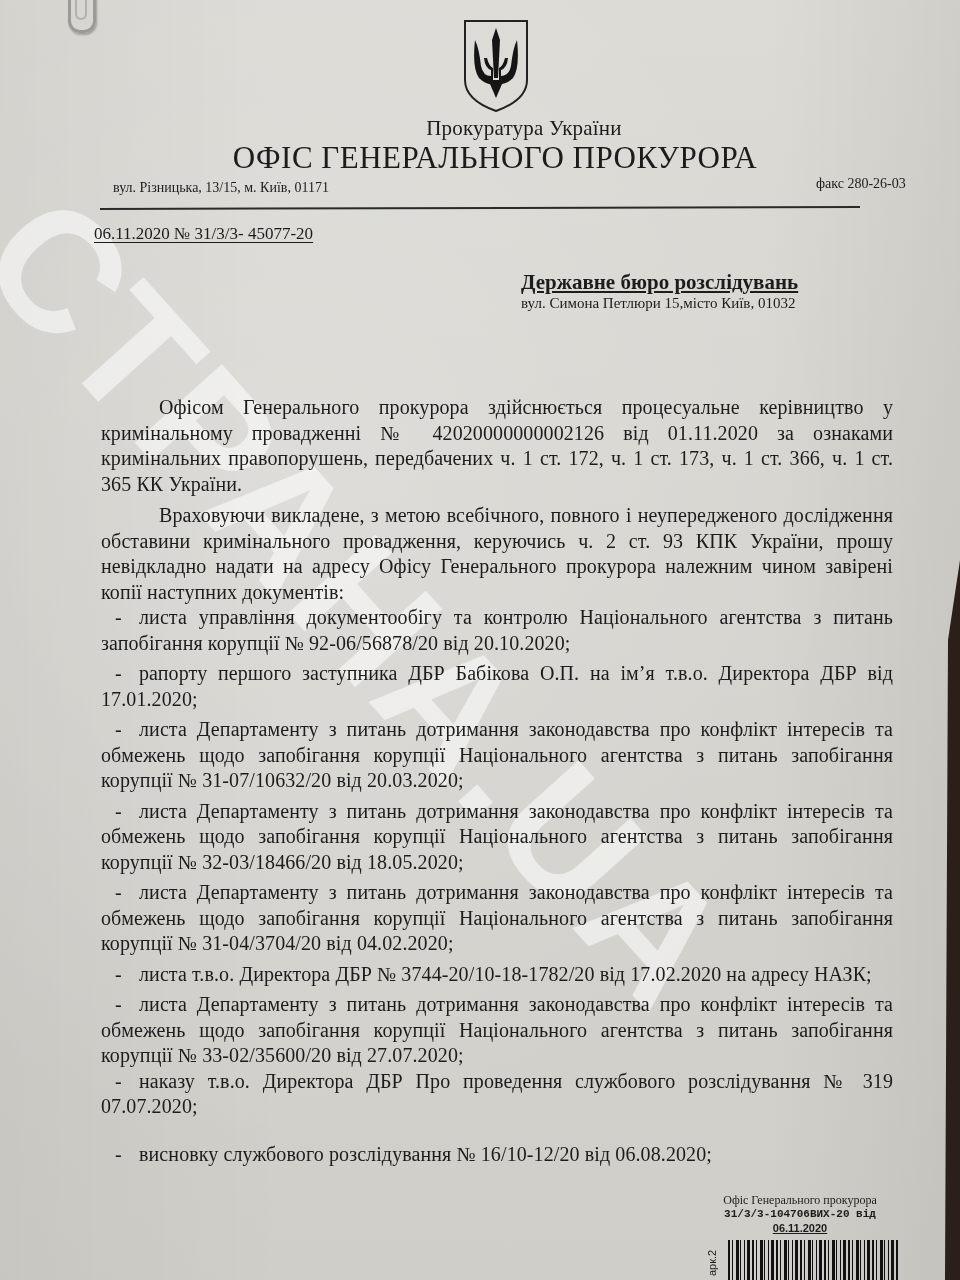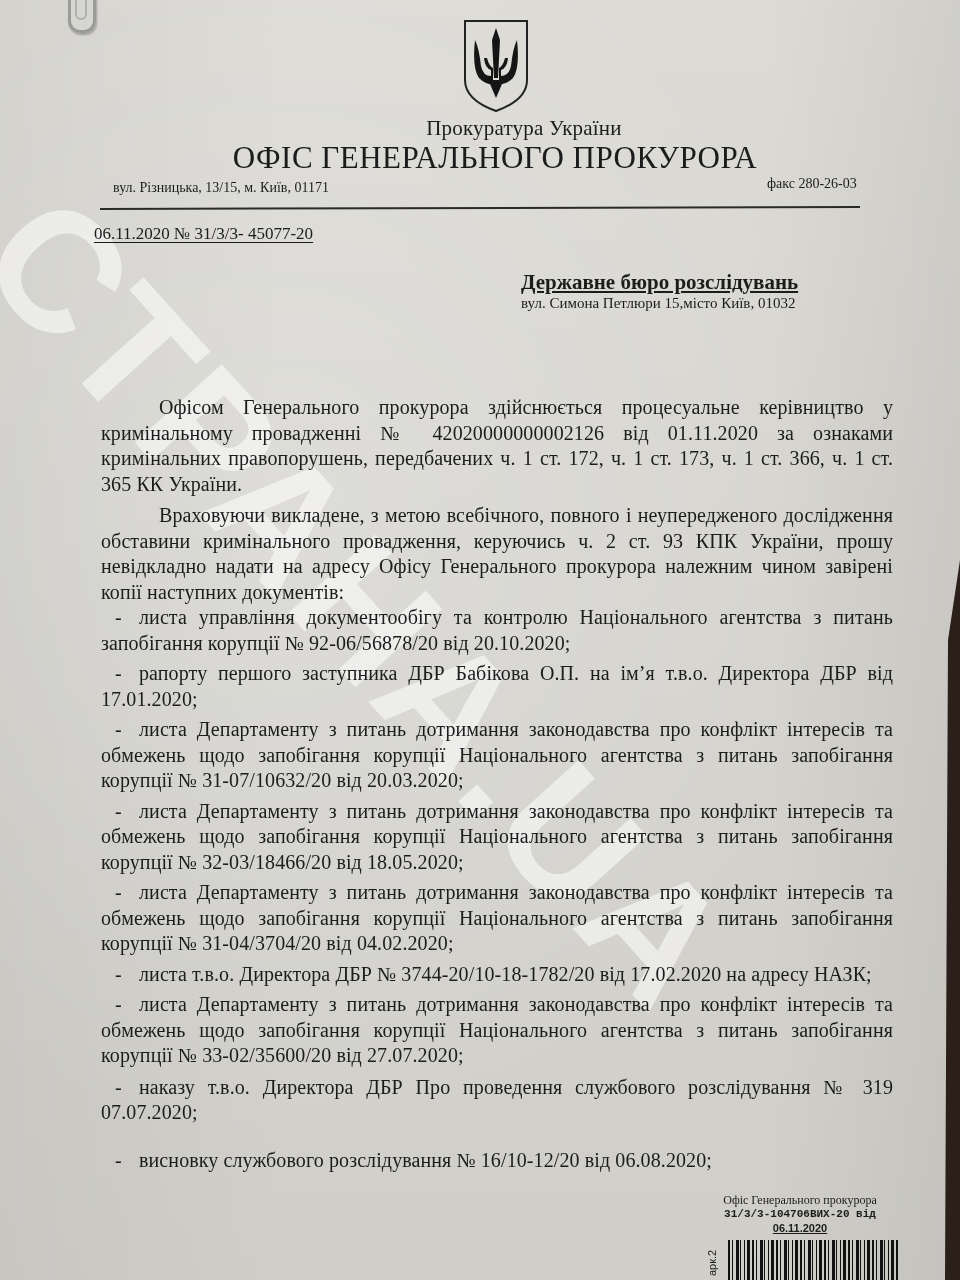--- a/index.html
+++ b/index.html
@@ -34,21 +34,21 @@
     .emblem { position: absolute; left: 461px; top: 18px; width: 70px; height: 95px; }
     .header-org {
       position: absolute; left: 0; width: 960px; top: 116px; text-align: center;
       font-size: 21px; letter-spacing: 0.2px; padding-left: 16px; box-sizing: border-box; margin-left: 36px;
     }
     .header-title {
       position: absolute; left: 0; width: 960px; top: 140px; text-align: center;
       font-size: 31px; letter-spacing: 0.5px; padding-left: 30px; box-sizing: border-box;
     }
     .header-addr { position: absolute; left: 113px; top: 180px; font-size: 14px; }
-    .header-fax { position: absolute; left: 767px; top: 176px; font-size: 14px; }
+    .header-fax { position: absolute; left: 816px; top: 176px; font-size: 14px; }
     .rule { position: absolute; left: 100px; top: 207px; width: 760px; height: 2px; background: #2a2a2a; transform: rotate(-0.15deg); }
     .doc-number {
       position: absolute; left: 94px; top: 224px; font-size: 17px;
       text-decoration: underline; text-underline-offset: 3px;
     }
     .recipient-name { position: absolute; left: 521px; top: 270px; font-size: 21px; font-weight: bold; text-decoration: underline; }
     .recipient-addr { position: absolute; left: 521px; top: 295px; font-size: 15px; }
 
     .body-text {
       position: absolute; left: 101px; width: 792px; font-size: 20px; line-height: 25.5px;
@@ -117,21 +117,21 @@
   <p class="para">Офісом Генерального прокурора здійснюється процесуальне керівництво у кримінальному провадженні № 42020000000002126 від 01.11.2020 за ознаками кримінальних правопорушень, передбачених ч. 1 ст. 172, ч. 1 ст. 173, ч. 1 ст. 366, ч. 1 ст. 365 КК України.</p>
   <p class="para" style="margin-top:6px;">Враховуючи викладене, з метою всебічного, повного і неупередженого дослідження обставини кримінального провадження, керуючись ч. 2 ст. 93 КПК України, прошу невідкладно надати на адресу Офісу Генерального прокурора належним чином завірені копії наступних документів:</p>
   <div>
     <p class="item" style=""><span class="dash">-</span><span>листа управління документообігу та контролю Національного агентства з питань запобігання корупції № 92-06/56878/20 від 20.10.2020;</span></p>
     <p class="item" style="margin-top:5px;"><span class="dash">-</span><span>рапорту першого заступника ДБР Бабікова О.П. на ім’я т.в.о. Директора ДБР від 17.01.2020;</span></p>
     <p class="item" style="margin-top:5px;"><span class="dash">-</span><span>листа Департаменту з питань дотримання законодавства про конфлікт інтересів та обмежень щодо запобігання корупції Національного агентства з питань запобігання корупції № 31-07/10632/20 від 20.03.2020;</span></p>
     <p class="item" style="margin-top:5px;"><span class="dash">-</span><span>листа Департаменту з питань дотримання законодавства про конфлікт інтересів та обмежень щодо запобігання корупції Національного агентства з питань запобігання корупції № 32-03/18466/20 від 18.05.2020;</span></p>
     <p class="item" style="margin-top:5px;"><span class="dash">-</span><span>листа Департаменту з питань дотримання законодавства про конфлікт інтересів та обмежень щодо запобігання корупції Національного агентства з питань запобігання корупції № 31-04/3704/20 від 04.02.2020;</span></p>
     <p class="item" style="margin-top:5px;"><span class="dash">-</span><span>листа т.в.о. Директора ДБР № 3744-20/10-18-1782/20 від 17.02.2020 на адресу НАЗК;</span></p>
     <p class="item" style="margin-top:5px;"><span class="dash">-</span><span>листа Департаменту з питань дотримання законодавства про конфлікт інтересів та обмежень щодо запобігання корупції Національного агентства з питань запобігання корупції № 33-02/35600/20 від 27.07.2020;</span></p>
-    <p class="item" style="margin-top:6px;"><span class="dash">-</span><span>наказу т.в.о. Директора ДБР Про проведення службового розслідування № 319 07.07.2020;</span></p>
+    <p class="item" style="margin-top:0;"><span class="dash">-</span><span>наказу т.в.о. Директора ДБР Про проведення службового розслідування № 319 07.07.2020;</span></p>
     <p class="item" style="margin-top:22px;"><span class="dash">-</span><span>висновку службового розслідування № 16/10-12/20 від 06.08.2020;</span></p>
   </div>
 </div>
 
 <div class="stamp">
   <div>Офіс Генерального прокурора</div>
   <div class="num">31/3/3-104706ВИХ-20 від</div>
   <div class="date">06.11.2020</div>
 </div>
 <div class="ark">арк.2</div>

